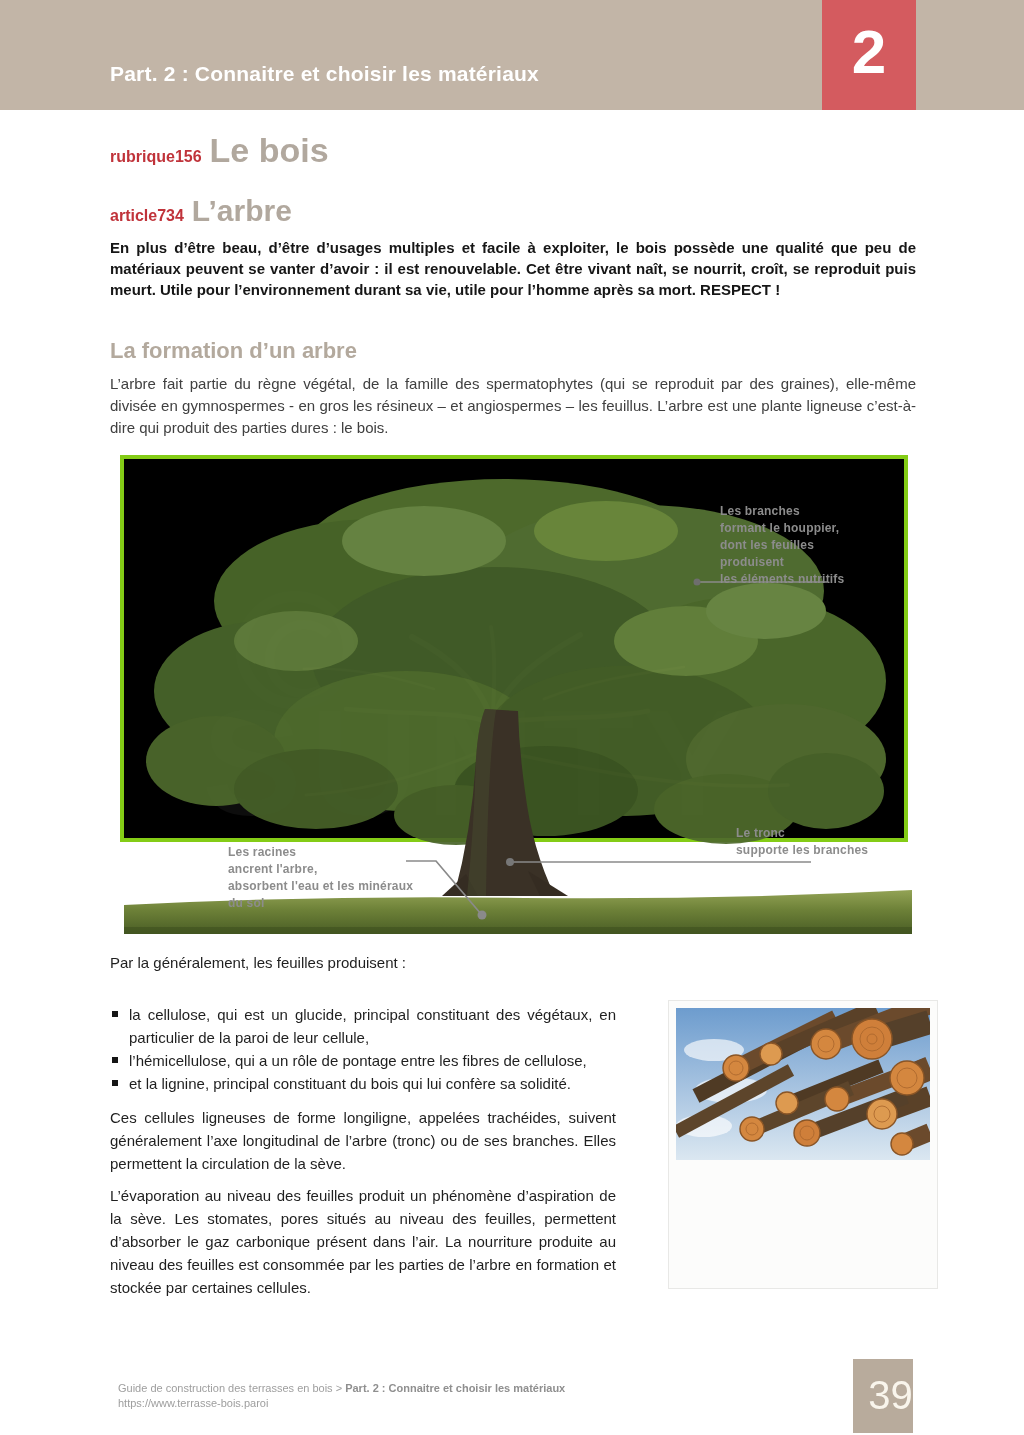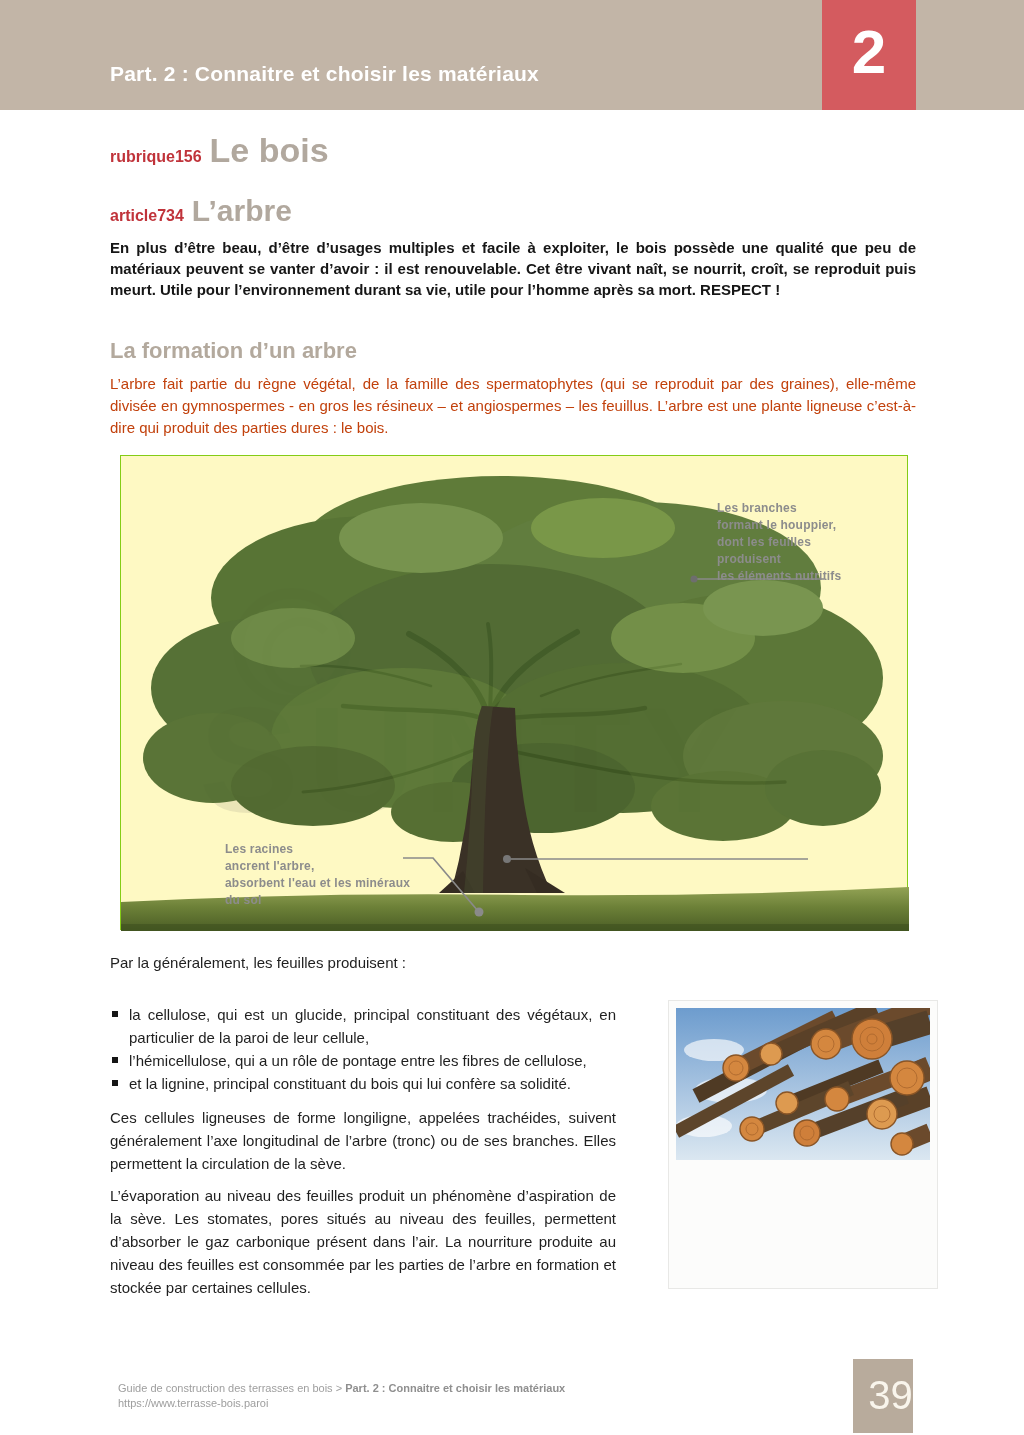--- a/index.html
+++ b/index.html
@@ -15,26 +15,26 @@
   
   .h-row{position:absolute;left:110px;display:flex;align-items:baseline;gap:8px;white-space:nowrap;}
   .h-row .tag{font-size:16px;font-weight:bold;color:#c0333a;}
   .h-row .big{font-weight:bold;color:#b1a89e;}
   #rubrique-row{top:131px;} #rubrique-row .big{font-size:34px;}
   #article-row{top:194px;}  #article-row .big{font-size:30px;}
 
   .intro{position:absolute;left:110px;top:237px;width:806px;font-size:15px;font-weight:bold;
          color:#161616;line-height:21px;text-align:justify;}
   .section-heading{position:absolute;left:110px;top:338px;font-size:22px;font-weight:bold;color:#b3a99d;}
-  .section-para{position:absolute;left:110px;top:373px;width:806px;font-size:15px;color:#c2410c;
+  .section-para{position:absolute;left:110px;top:373px;width:806px;font-size:15px;color:#404040;
                 line-height:22px;text-align:justify;}
 
   
-  .figure{position:absolute;left:120px;top:455px;width:788px;height:475px;background:#fef9c3;
-          border:1px solid #84cc16;box-sizing:border-box;}
+  .figure{position:absolute;left:120px;top:455px;width:788px;height:387px;background:#000000;
+          border:4px solid #84cc16;box-sizing:border-box;}
   .wm-circle{position:absolute;left:112px;top:132px;width:96px;height:96px;border-radius:50%;
              border:11px solid rgba(90,90,90,.10);}
   .wm-circle::after{content:"";position:absolute;left:18px;top:18px;width:60px;height:60px;border-radius:50%;
              border:9px solid rgba(90,90,90,.08);border-right-color:transparent;}
   .wm-text{position:absolute;left:78px;top:218px;font-size:150px;font-weight:bold;letter-spacing:8px;
            color:rgba(100,100,100,.13);font-family:"Liberation Sans",sans-serif;}
   .figure svg{position:absolute;left:0;top:0;}
   .note{position:absolute;font-size:12px;font-weight:bold;color:#8c8c8c;line-height:17px;
         white-space:pre-line;letter-spacing:.2px;}
   #note-branches{left:596px;top:44px;width:190px;}
@@ -152,20 +152,22 @@
       <circle cx="386" cy="403" r="4" fill="#777777"></circle>
       <polyline points="282,402 312,402 357,455" fill="none" stroke="#8a8a8a" stroke-width="1.7"></polyline>
       <circle cx="358" cy="456" r="4.5" fill="#8a8a8a"></circle>
     </svg>
 
     <div class="note" id="note-branches">Les branches
 formant le houppier,
 dont les feuilles
 produisent
 les éléments nutritifs</div>
+    <div class="note" id="note-tronc">Le tronc
+supporte les branches</div>
     <div class="note" id="note-racines">Les racines
 ancrent l'arbre,
 absorbent l'eau et les minéraux
 du sol</div>
   </div>
 
   <div class="lead-para">Par la généralement, les feuilles produisent :</div>
   <div class="bullets">
     <div class="bullet">la cellulose, qui est un glucide, principal constituant des végétaux, en particulier de la paroi de leur cellule,</div>
     <div class="bullet">l’hémicellulose, qui a un rôle de pontage entre les fibres de cellulose,</div>

